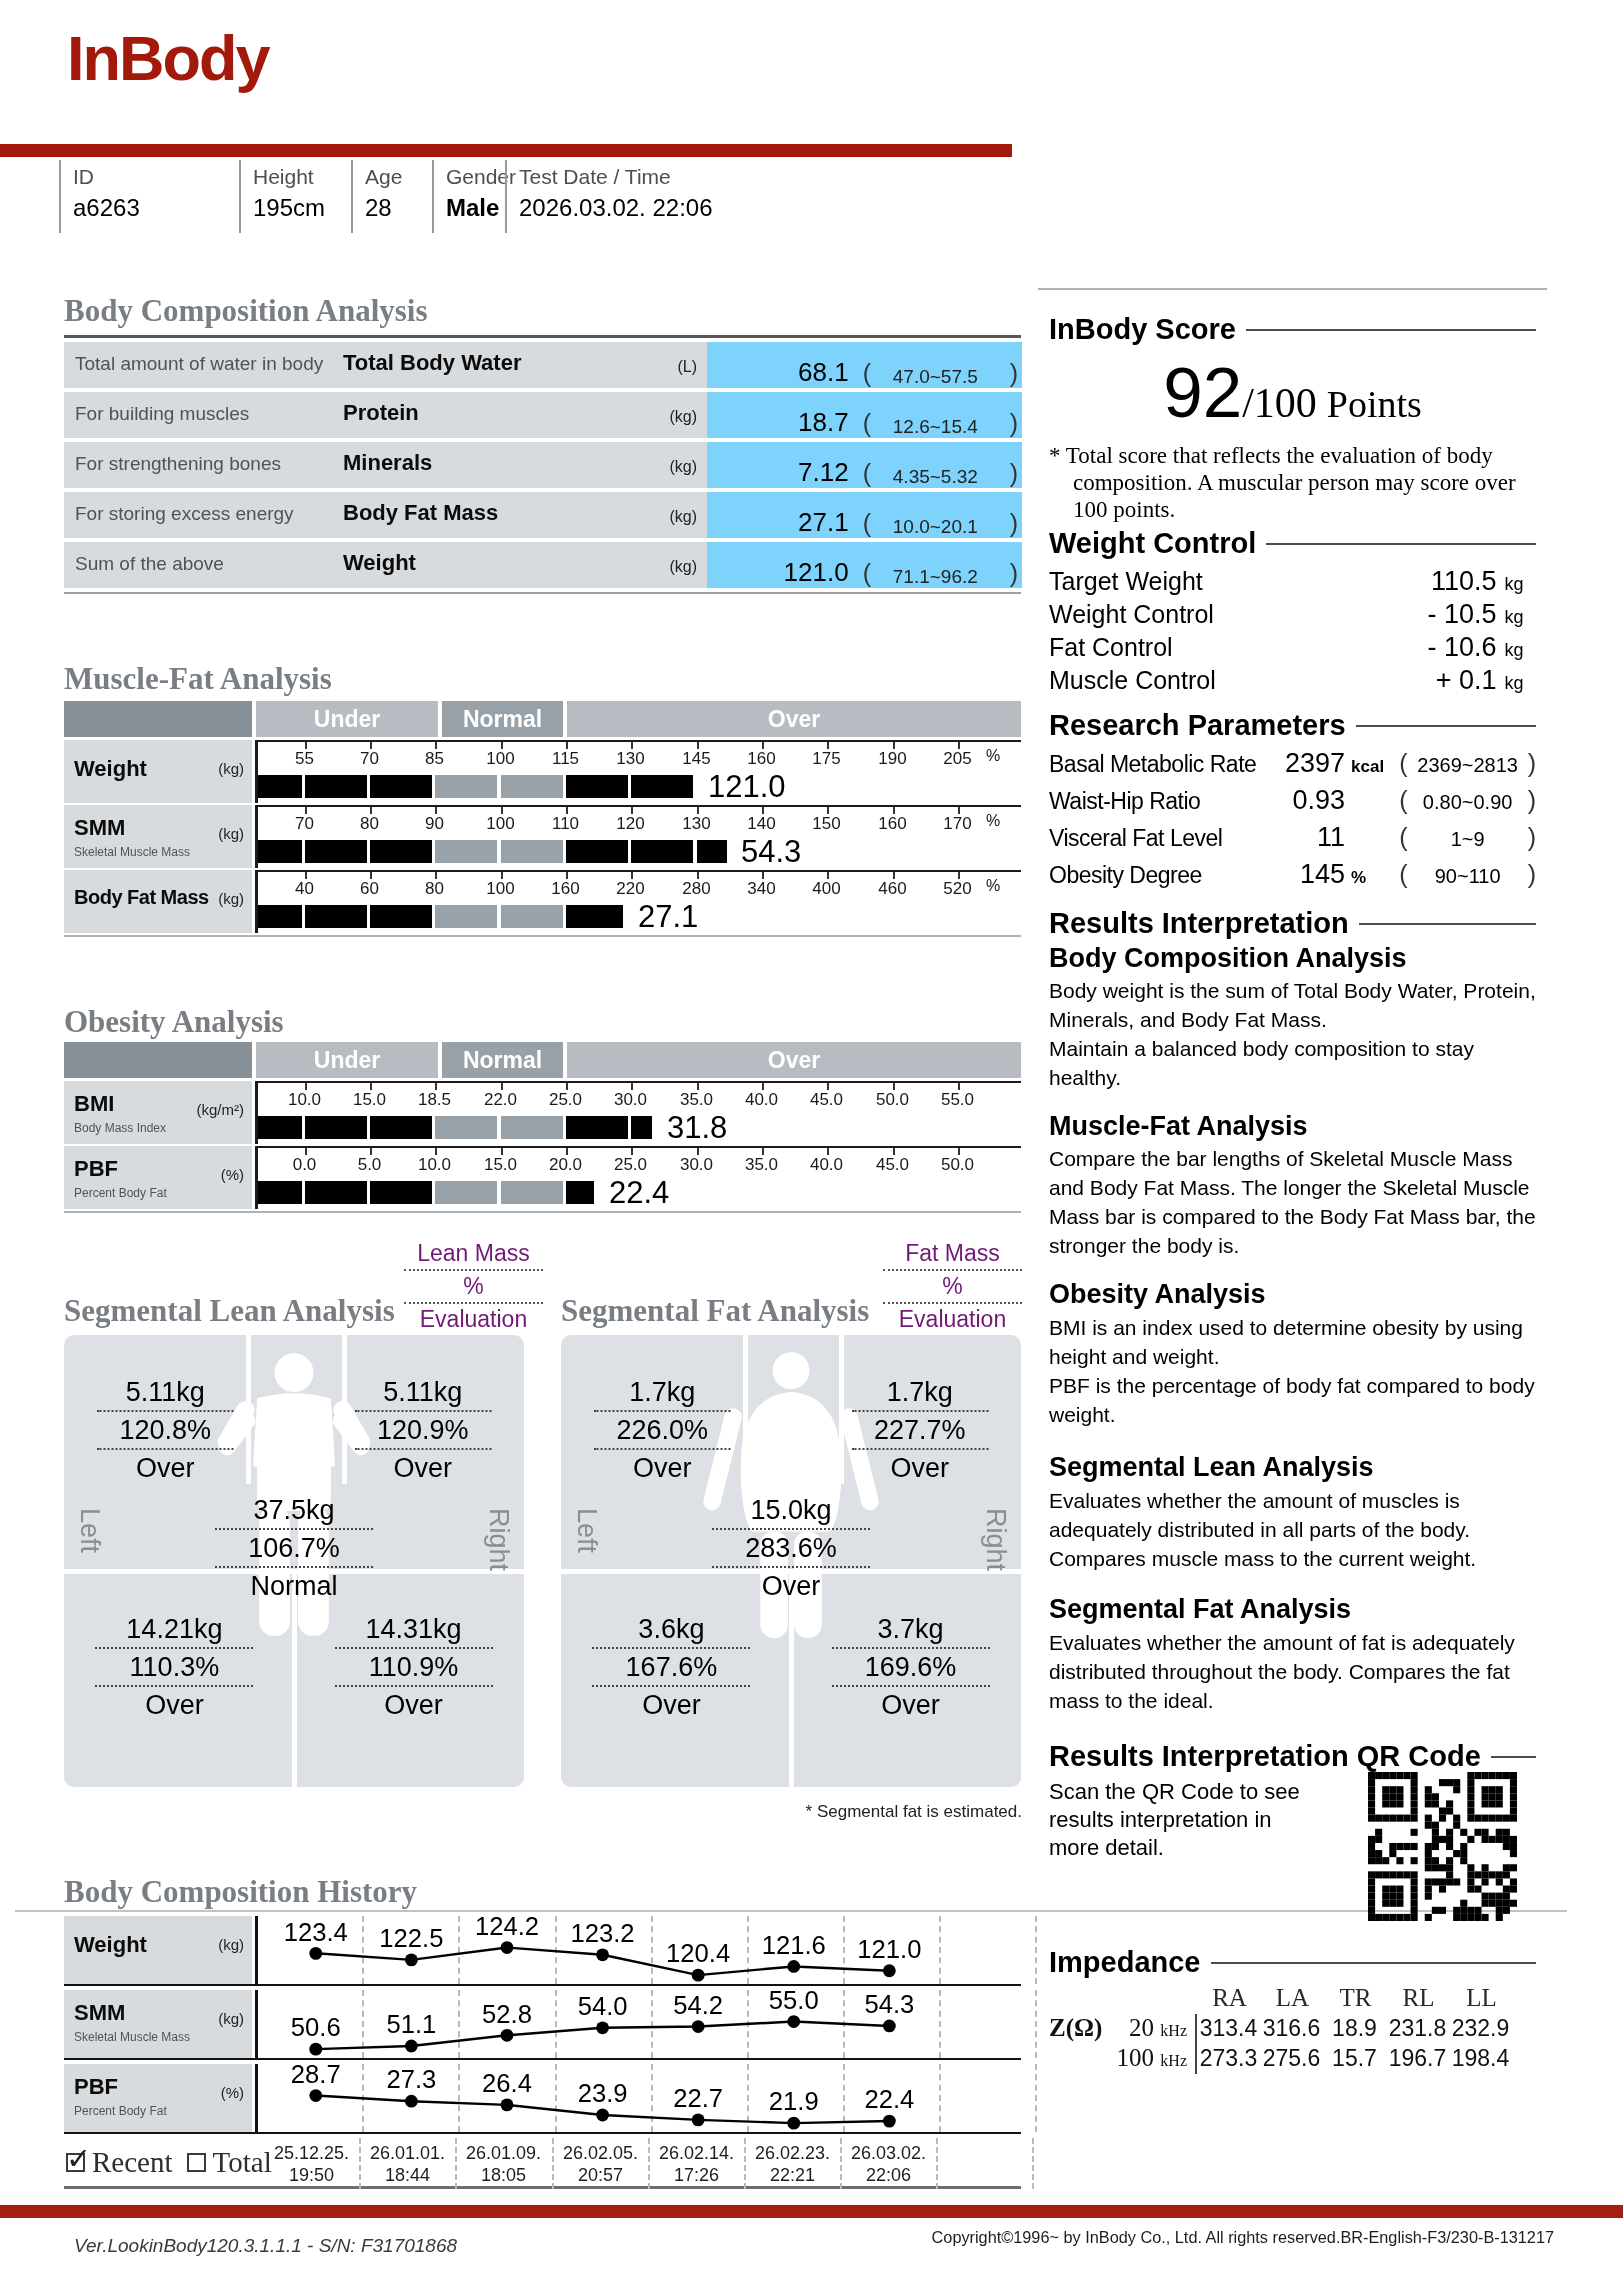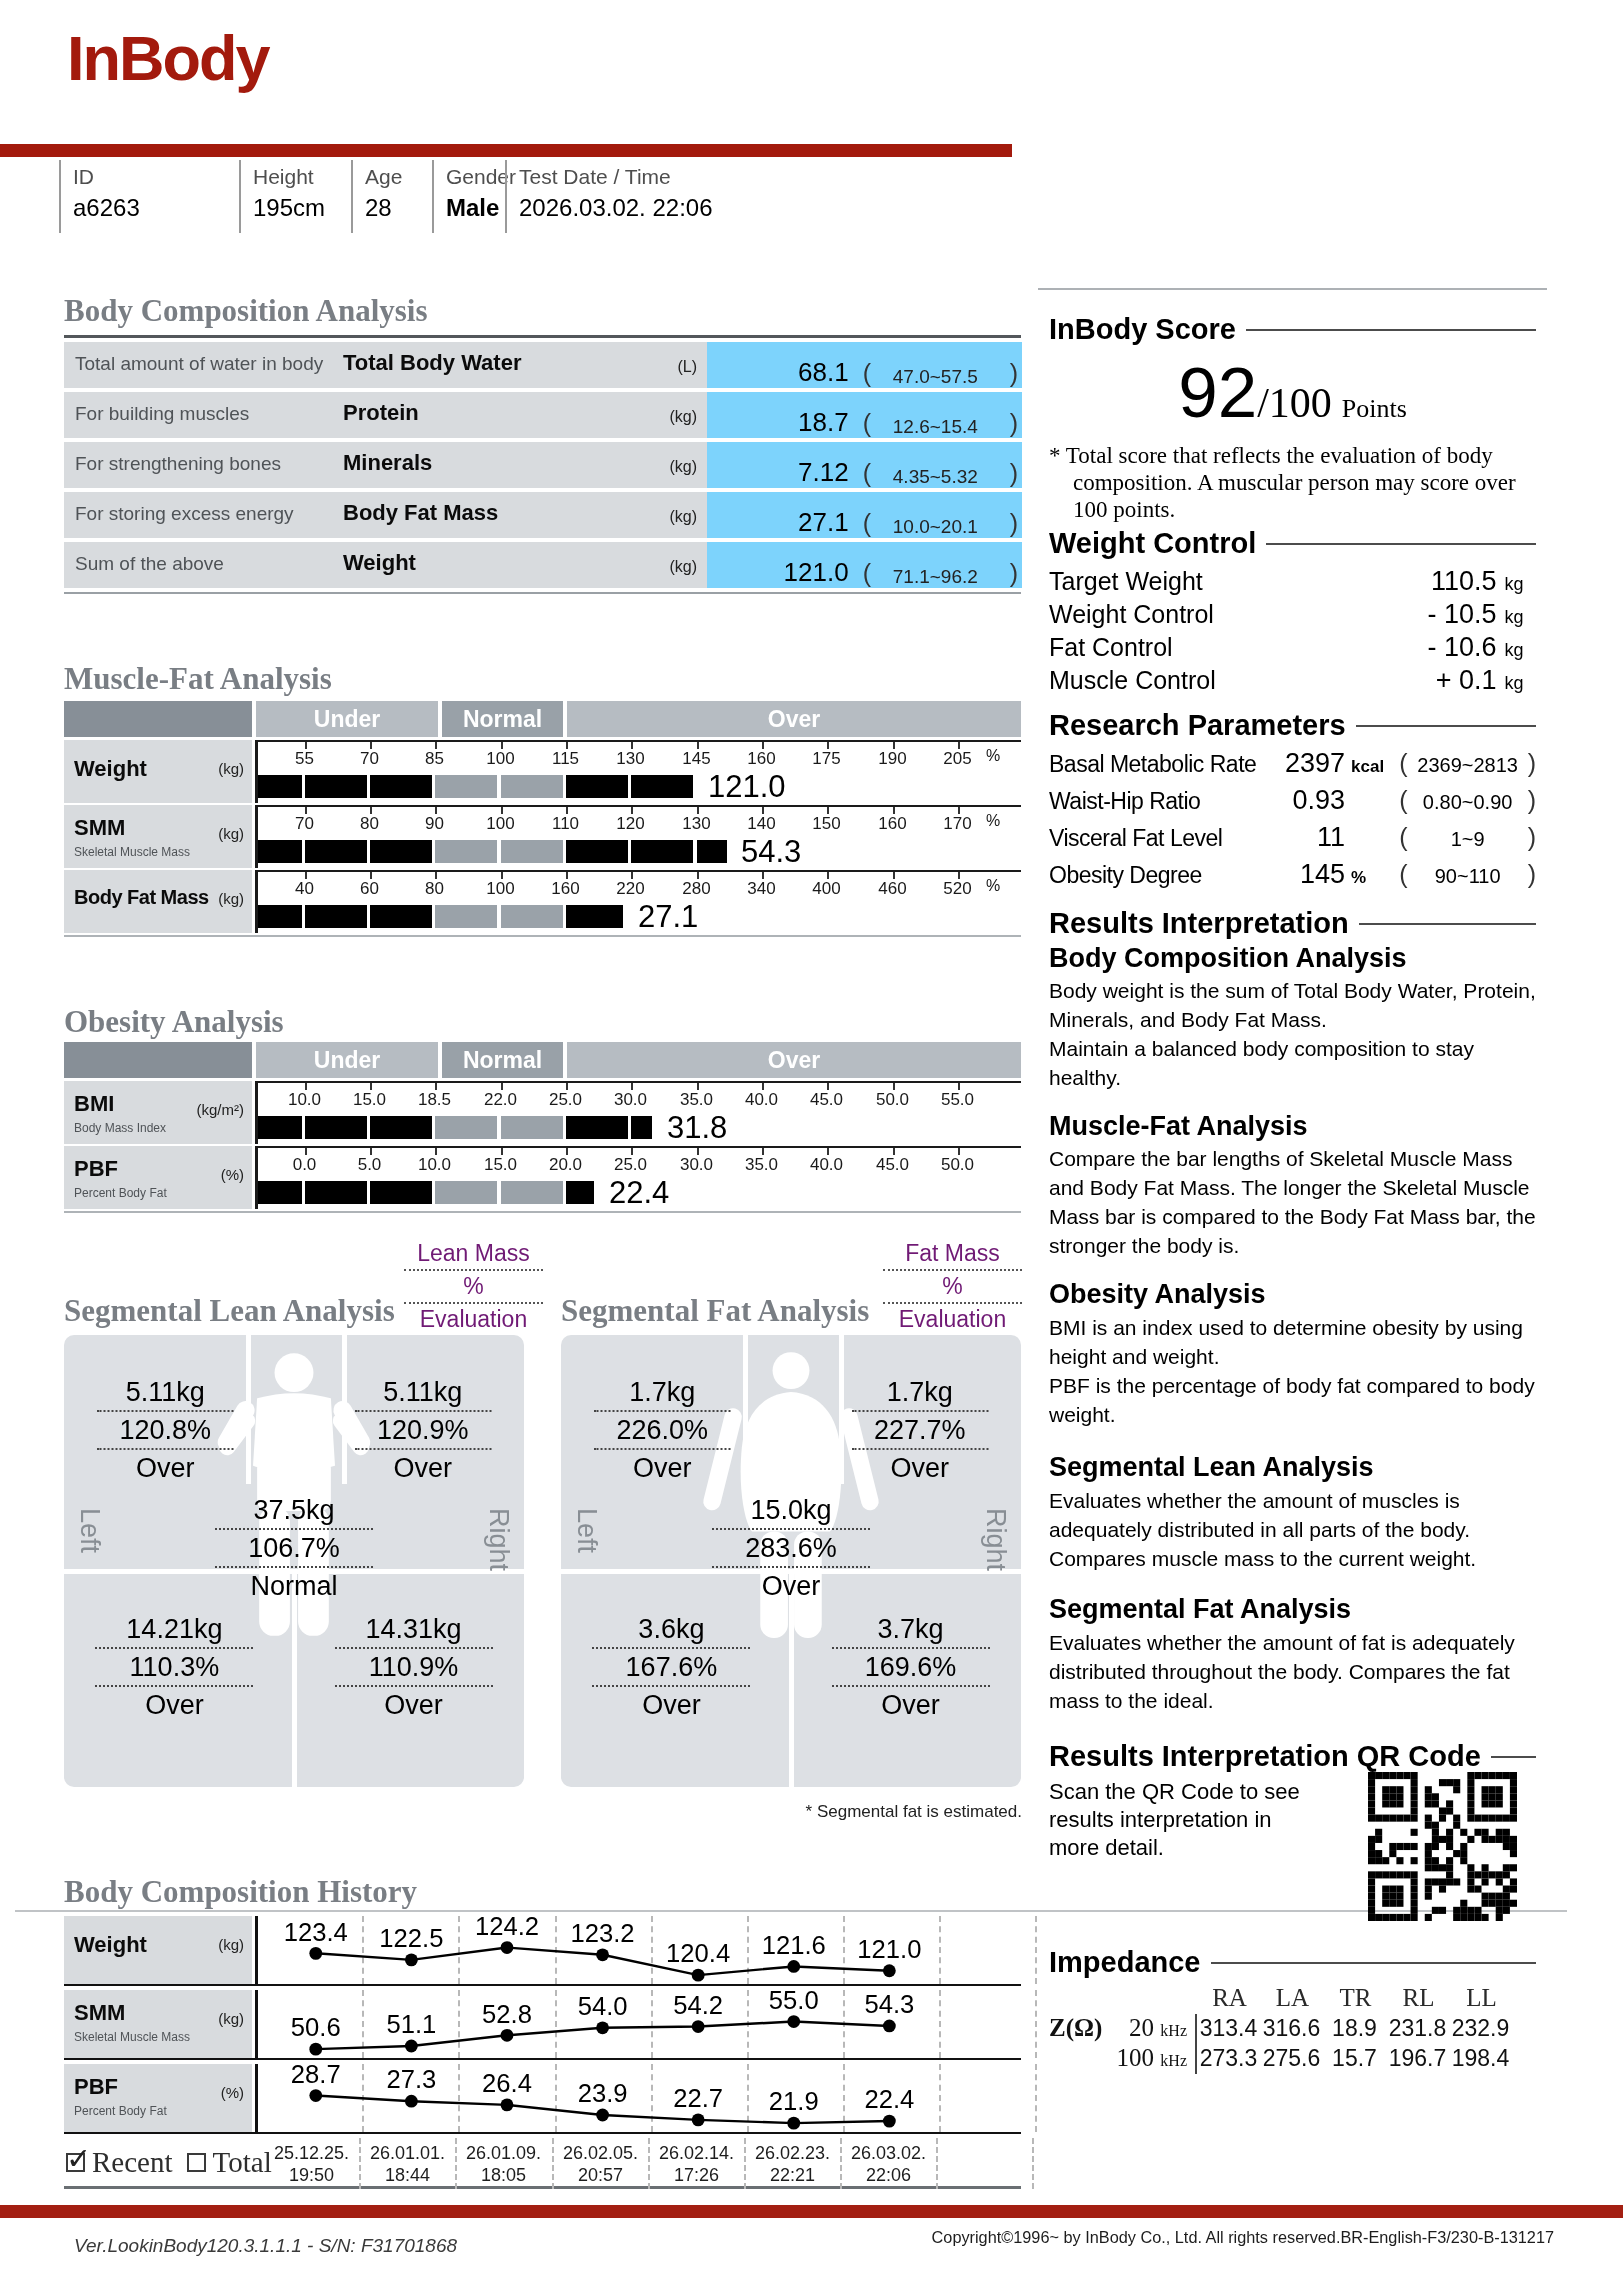--- a/index.html
+++ b/index.html
@@ -88,21 +88,21 @@
   .chk .tick { position:absolute; left:-2px; top:-14px; font-size:30px; color:#222; }
 
   
   #rc-topline { position:absolute; left:1038px; top:288px; width:509px; height:2px; background:#adb1b5; }
   .rc-abs { position:absolute; left:1049px; width:487px; }
   .rc-head { display:flex; align-items:center; font-size:29px; font-weight:700; color:#000; }
   .rc-head .rule { flex:1; border-top:2px solid #4c4c4c; margin-left:10px; }
   .score-row { display:flex; align-items:baseline; justify-content:center; }
   .score-num { font-size:71px; color:#000; }
   .score-denom { font-family:"Liberation Serif",serif; font-size:42px; color:#000; }
-  .score-points { font-family:"Liberation Serif",serif; font-size:26px; color:#000; margin-left:10px;margin-top:21px; }
+  .score-points { font-family:"Liberation Serif",serif; font-size:38px; color:#000; margin-left:10px;margin-top:21px; }
   .score-note { font-family:"Liberation Serif",serif; font-size:23px; line-height:27px; color:#000;
                 white-space:pre-line; padding-left:24px; text-indent:-24px; }
   .wc-row { display:flex; align-items:baseline; height:33px; }
   .wc-label { width:248px; font-size:25px; color:#000; }
   .wc-val { width:208px; text-align:right; font-size:27px; font-weight:500; color:#000; }
   .wc-unit { width:32px; font-size:18px; color:#000; margin-left:8px; }
   .rp-row { display:flex; align-items:baseline; height:37px; }
   .rp-label { width:226px; font-size:23px; color:#000; letter-spacing:-0.5px; }
   .rp-val { width:87px; text-align:right; font-size:27px; font-weight:500; color:#000; }
   .rp-unit { width:51px; font-size:17px; font-weight:700; color:#000; margin-left:6px; }

